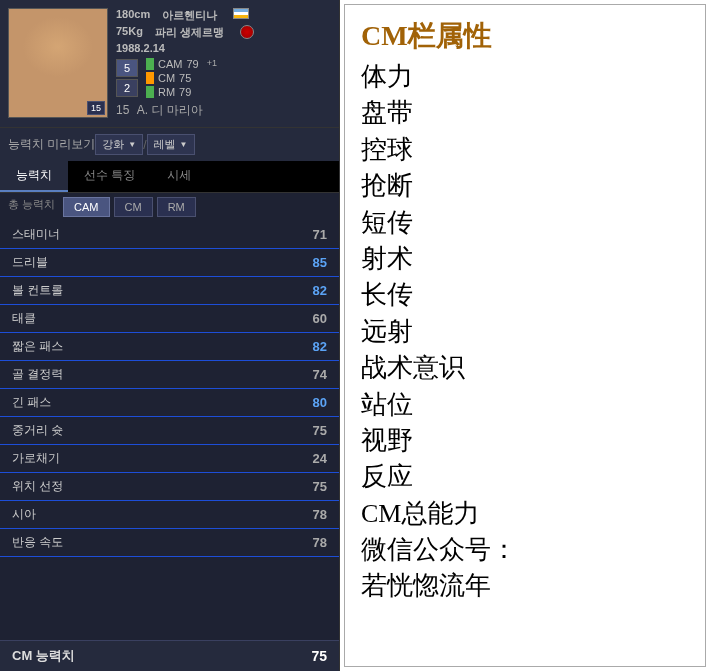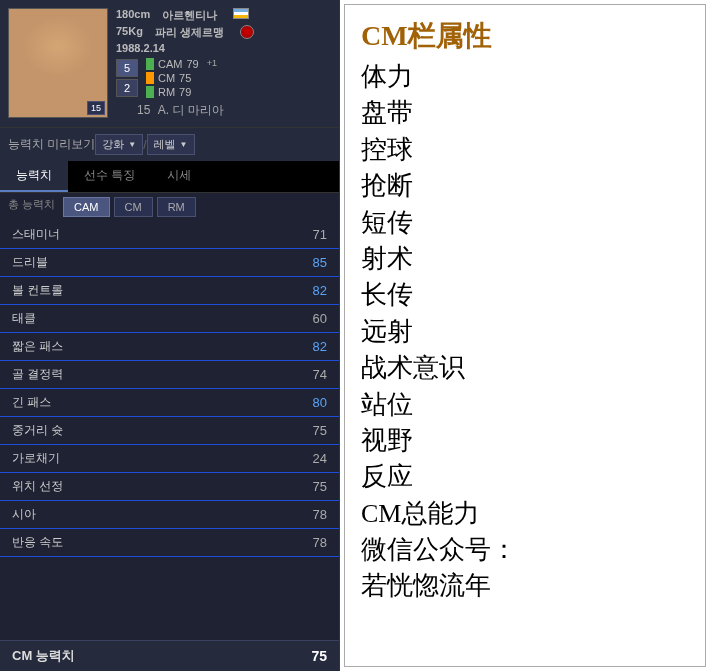--- a/index.html
+++ b/index.html
@@ -124,21 +124,20 @@
       width: 8px;
       height: 12px;
     }
     .pos-bar.green { background: #4caf50; }
     .pos-bar.yellow { background: #ff9800; }
 
     .player-name-row {
       font-size: 12px;
       color: #aaa;
       margin-top: 4px;
-      margin-left: 21px;
     }
 
     .flag-icon {
       display: inline-block;
       width: 16px;
       height: 11px;
       background: linear-gradient(180deg, #74acdf 0%, #74acdf 33%, #fff 33%, #fff 66%, #f6b40e 66%);
       border: 1px solid #888;
       vertical-align: middle;
       margin-left: 4px;
@@ -260,21 +259,21 @@
       border-bottom: 1px solid #1d4ed8;
     }
 
     .stat-name {
       font-size: 12px;
       color: #ccc;
     }
 
     .stat-value {
       font-size: 13px;
-      font-weight: normal;
+      font-weight: bold;
       color: #aaa;
       min-width: 30px;
       text-align: right;
     }
 
     .stat-value.high { color: #5ba3f5; }
 
     
     .total-row {
       display: flex;

